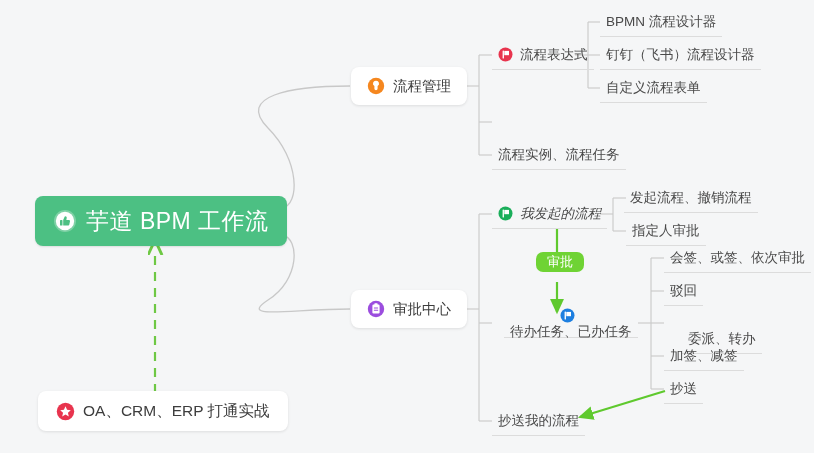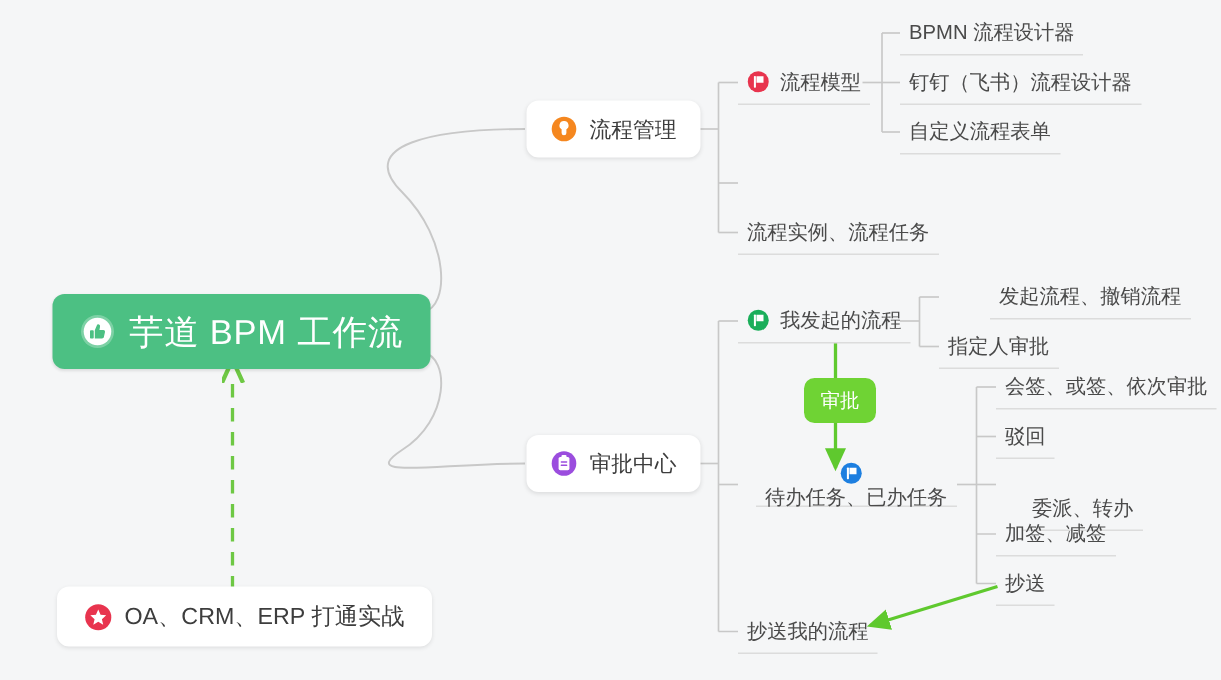--- a/index.html
+++ b/index.html
@@ -73,21 +73,21 @@
     padding: 0 6px 0 6px;
     color: #4a4a4a;
     font-size: 13.5px;
   }
   .uline .ic { margin-right: 7px; }
 
   
   .chip {
     background: #6fd334;
     border-radius: 7px;
-    height: 30px;
+    height: 20px;
     padding: 0 11px;
     justify-content: flex-end;
   }
   .chip .label {
     color: #ffffff;
     font-size: 13px;
   }
 
   
   .ic {
@@ -183,21 +183,21 @@
   </div>
 
   <div class="node uline" style="left:492px; top:40px;">
     <span class="ic">
       <svg width="15" height="15" viewBox="0 0 15 15">
         <circle cx="7.5" cy="7.5" r="7" fill="#e8344e"></circle>
         <rect x="4.6" y="3.6" width="1.35" height="7.9" rx="0.5" fill="#ffffff"></rect>
         <path d="M6.3 3.9 L11 3.9 L11 8.2 L6.3 8.2 Z" fill="#ffffff"></path>
       </svg>
     </span>
-    <span>流程模型</span>
+    <span>流程表达式</span>
   </div>
 
   <div class="node uline" style="left:600px; top:7px;">
     <span>BPMN 流程设计器</span>
   </div>
   <div class="node uline" style="left:600px; top:40px;">
     <span>钉钉（飞书）流程设计器</span>
   </div>
   <div class="node uline" style="left:600px; top:73px;">
     <span>自定义流程表单</span>
@@ -213,32 +213,32 @@
         <circle cx="9" cy="9" r="8.2" fill="#9b4dde"></circle>
         <rect x="5.4" y="4.6" width="7.2" height="8.9" rx="1.1" fill="#ffffff"></rect>
         <rect x="7.3" y="3.3" width="3.4" height="2.1" rx="0.8" fill="#ffffff"></rect>
         <rect x="6.8" y="7.5" width="4.4" height="0.95" rx="0.4" fill="#9b4dde"></rect>
         <rect x="6.8" y="9.7" width="4.4" height="0.95" rx="0.4" fill="#9b4dde"></rect>
       </svg>
     </span>
     <span class="label">审批中心</span>
   </div>
 
-  <div class="node uline" style="left:492px; top:199px;">
+  <div class="node uline" style="left:492px; top:199px;font-style:italic;">
     <span class="ic">
       <svg width="15" height="15" viewBox="0 0 15 15">
         <circle cx="7.5" cy="7.5" r="7" fill="#1aae5a"></circle>
         <rect x="4.6" y="3.6" width="1.35" height="7.9" rx="0.5" fill="#ffffff"></rect>
         <path d="M6.3 3.9 L11 3.9 L11 8.2 L6.3 8.2 Z" fill="#ffffff"></path>
       </svg>
     </span>
     <span>我发起的流程</span>
   </div>
 
-  <div class="node uline" style="left:660px; top:183px;">
+  <div class="node uline" style="left:624px; top:183px;">
     <span>发起流程、撤销流程</span>
   </div>
   <div class="node uline" style="left:626px; top:216px;">
     <span>指定人审批</span>
   </div>
 
   <div class="node uline" style="left:504px; top:308px;flex-direction:column;">
     <span class="ic">
       <svg width="15" height="15" viewBox="0 0 15 15">
         <circle cx="7.5" cy="7.5" r="7" fill="#1d7fe0"></circle>

